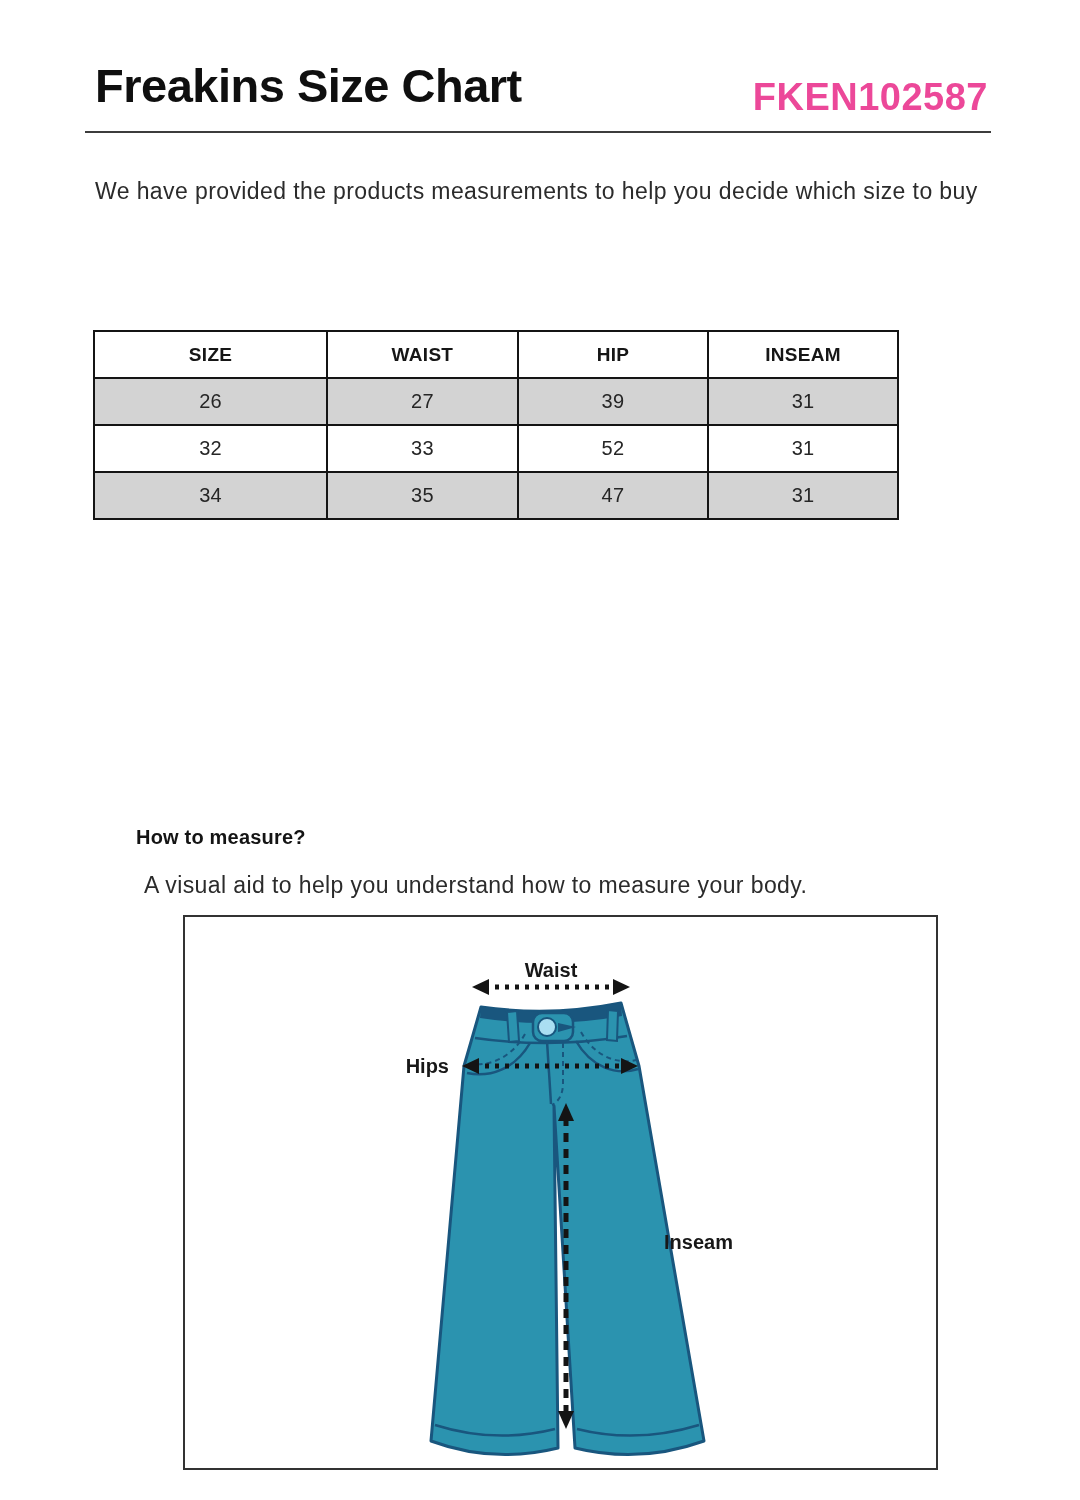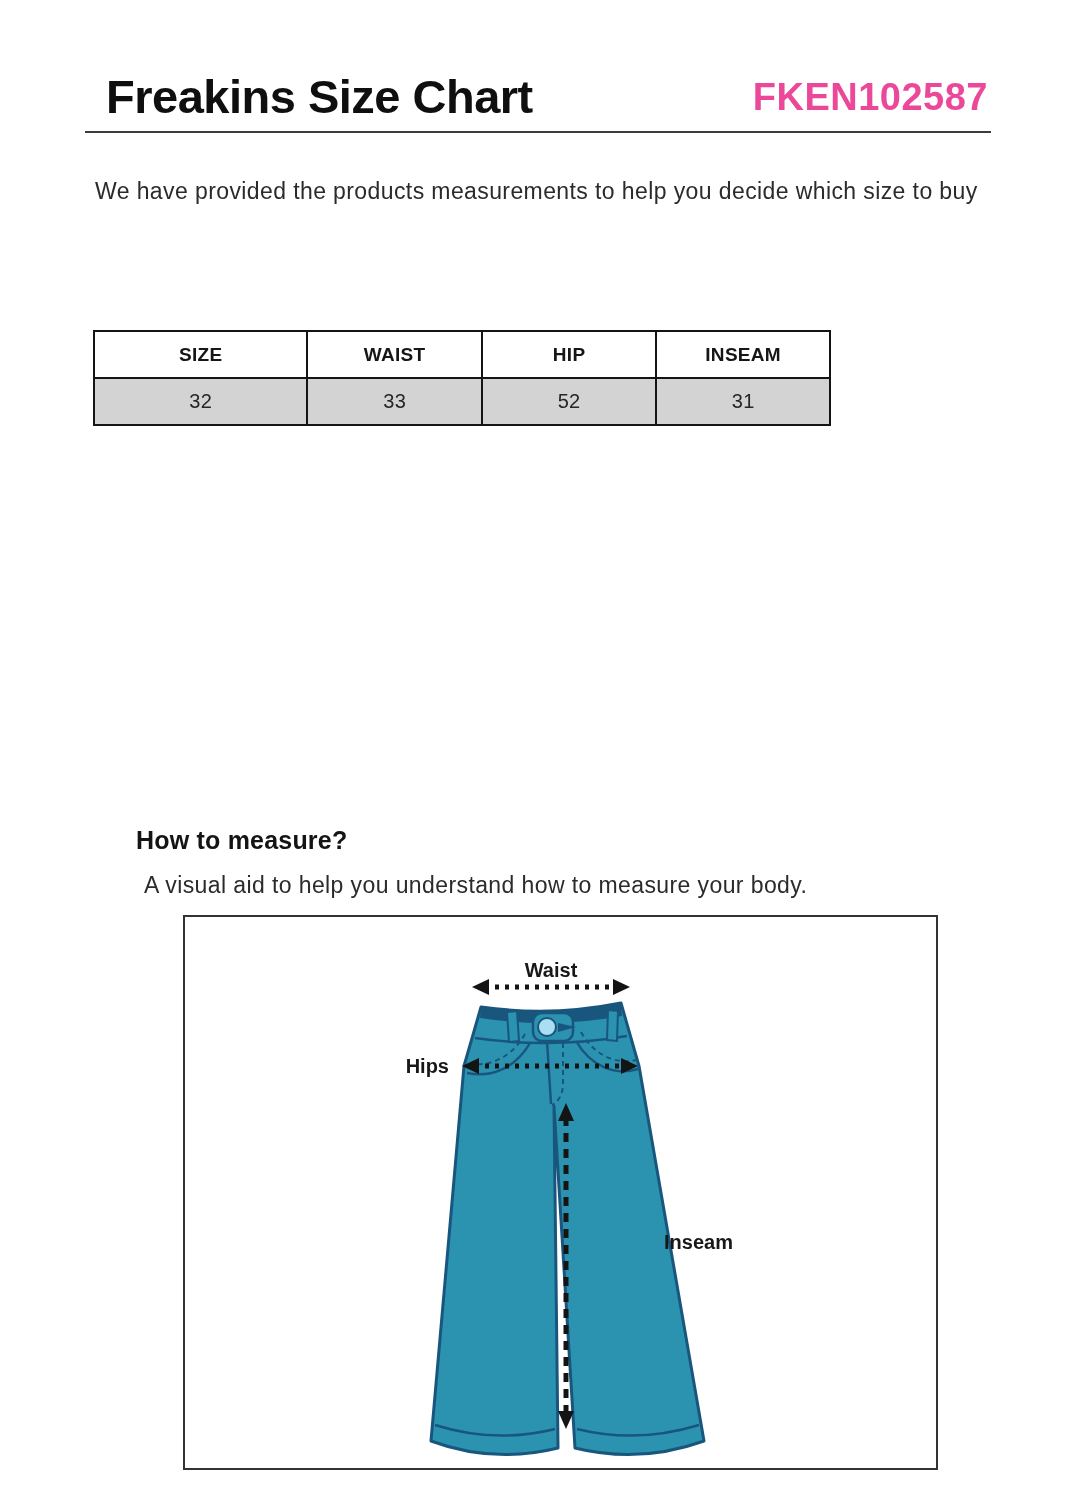--- a/index.html
+++ b/index.html
@@ -2,48 +2,48 @@
 <html><head>
 <meta charset="utf-8">
 <style>
   html,body { margin:0; padding:0; background:#ffffff; }
   * { box-sizing:border-box; }
   .page {
     position:relative; width:1080px; height:1500px; background:#ffffff;
     font-family:"Liberation Sans", sans-serif; overflow:hidden;
   }
   .page-title {
-    position:absolute; left:95px; top:58px; margin:11px;
+    position:absolute; left:95px; top:58px; margin:0;
     font-size:47px; font-weight:900; letter-spacing:-0.5px; color:#0f0f0f;
   }
   .sku {
     position:absolute; right:92px; top:76px;
     font-size:38px; font-weight:700; letter-spacing:0.5px; color:#ec4899;
   }
   .divider {
     position:absolute; left:85px; top:131px; width:906px; height:2px; background:#3c3c3c;
   }
   .intro {
     position:absolute; left:95px; top:174px; width:905px; margin:0;
     font-size:23px; line-height:35px; letter-spacing:0.4px; color:#2b2b2b;
   }
   .size-table {
-    position:absolute; left:93px; top:330px; width:738px;
+    position:absolute; left:93px; top:330px; width:806px;
     border-collapse:collapse; table-layout:fixed;
   }
   .size-table th, .size-table td {
     border:2px solid #141414; height:47px; text-align:center; vertical-align:middle; padding:0;
   }
   .size-table th { font-size:19px; font-weight:bold; letter-spacing:0.3px; color:#161616; background:#ffffff; }
   .size-table td { font-size:20px; letter-spacing:0.3px; color:#262626; }
   .size-table tbody tr:nth-child(odd) { background:#d3d3d3; }
   .size-table tbody tr:nth-child(even) { background:#ffffff; }
   .howto-heading {
     position:absolute; left:136px; top:826px; margin:0;
-    font-size:25px; font-weight:bold; color:#141414; letter-spacing:0.2px;
+    font-size:20px; font-weight:bold; color:#141414; letter-spacing:0.2px;
   }
   .howto-sub {
     position:absolute; left:136px; top:864px; margin:8px;
     font-size:23px; letter-spacing:0.4px; color:#2b2b2b;
   }
   .diagram-box {
     position:absolute; left:183px; top:915px; width:755px; height:555px;
     border:2px solid #333333; background:#ffffff;
   }
   .diagram-box svg { display:block; }
@@ -70,23 +70,35 @@
     <thead>
       <tr>
         <th>SIZE</th>
         <th>WAIST</th>
         <th>HIP</th>
         <th>INSEAM</th>
       </tr>
     </thead>
     <tbody>
       <tr>
+        <td>26</td>
+        <td>27</td>
+        <td>39</td>
+        <td>31</td>
+      </tr>
+      <tr>
         <td>32</td>
         <td>33</td>
         <td>52</td>
+        <td>31</td>
+      </tr>
+      <tr>
+        <td>34</td>
+        <td>35</td>
+        <td>47</td>
         <td>31</td>
       </tr>
     </tbody>
   </table>
 
   <h2 class="howto-heading">How to measure?</h2>
   <p class="howto-sub">A visual aid to help you understand how to measure your body.</p>
 
   <div class="diagram-box">
     <svg width="751" height="551" viewBox="0 0 751 551">

